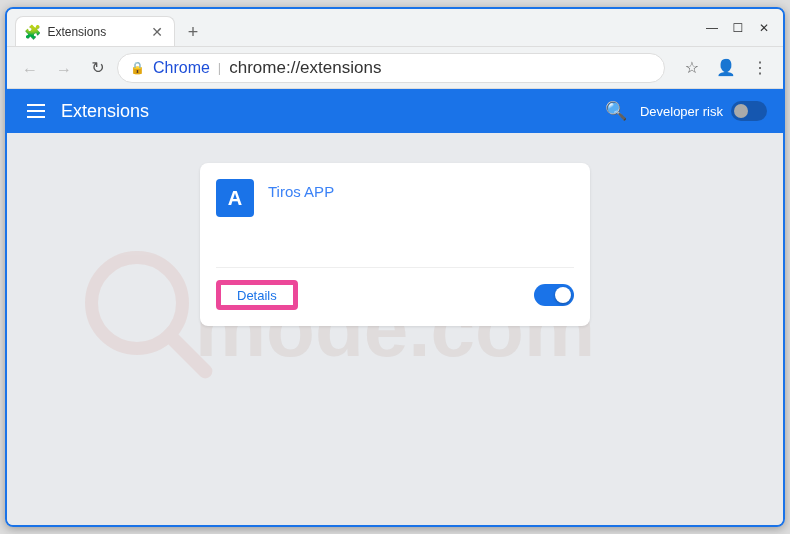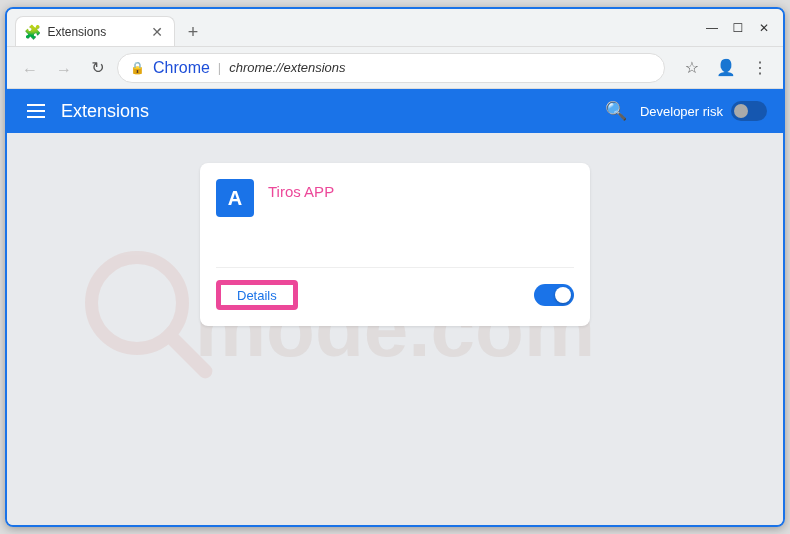--- a/index.html
+++ b/index.html
@@ -157,22 +157,21 @@
       color: #1d4ed8;
       font-size: 16px;
     }
 
     .address-bar .separator {
       color: #bbb;
     }
 
     .address-bar .url-text {
       color: #333;
-      font-size: 13px;
-      font-style: italic;
+      font-size: 17px;
     }
 
     .address-right {
       display: flex;
       gap: 4px;
       margin-left: 8px;
     }
 
     .addr-btn {
       width: 30px;
@@ -322,21 +321,21 @@
       align-items: center;
       justify-content: center;
       color: white;
       font-size: 20px;
       font-weight: bold;
       flex-shrink: 0;
     }
 
     .ext-name {
       font-size: 15px;
-      color: #ec4899;
+      color: #3b82f6;
       font-weight: 400;
       margin-top: 4px;
     }
 
     .card-bottom {
       display: flex;
       align-items: center;
       gap: 10px;
       border-top: 1px solid #eee;
       padding-top: 12px;

